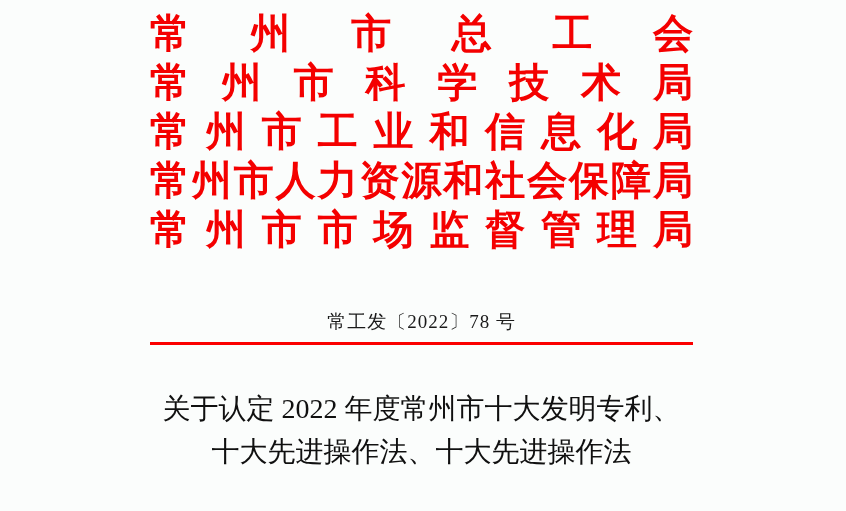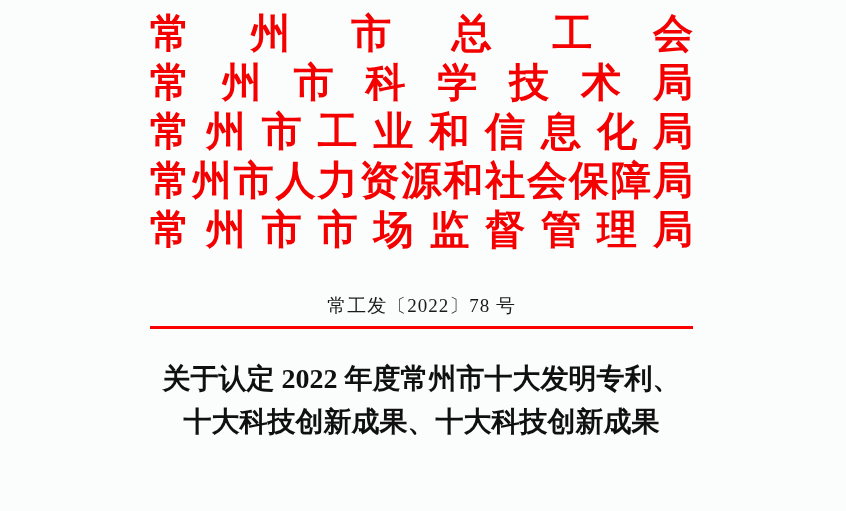--- a/index.html
+++ b/index.html
@@ -27,38 +27,38 @@
     align-items: center;
     height: 49px;
     font-size: 40px;
     font-weight: bold;
     color: var(--header-red, #f40000);
     white-space: nowrap;
     line-height: 1;
   }
   .org-line span { display: inline-block; }
   .doc-number {
-    margin-top: 39px;
+    margin-top: 55px;
     height: 25px;
     line-height: 25px;
     text-align: center;
     font-size: 19px;
     letter-spacing: 1px;
     color: var(--ink, #1a1a1a);
   }
   .red-divider {
     margin-top: 8px;
     height: 3px;
     width: 100%;
     background: var(--divider-red, #fb0000);
   }
   .title-block {
-    margin-top: 28px;
+    margin-top: 42px;
     text-align: center;
-    font-weight: bold;
+    font-weight: normal;
     color: var(--title-ink, #101010);
   }
   .title-line {
     font-size: 28px;
     line-height: 43px;
     white-space: nowrap;
   }
 </style>
 </head>
 <body>
@@ -125,17 +125,17 @@
           <span>局</span>
         </div>
     </div>
 
     <div class="doc-number">常工发〔2022〕78 号</div>
 
     <div class="red-divider"></div>
 
     <div class="title-block">
       <div class="title-line">关于认定 2022 年度常州市十大发明专利、</div>
-      <div class="title-line">十大科技创新成果、十大科技创新成果</div>
+      <div class="title-line">十大先进操作法、十大先进操作法</div>
     </div>
 
   </div>
 </div>
 
 </body></html>

